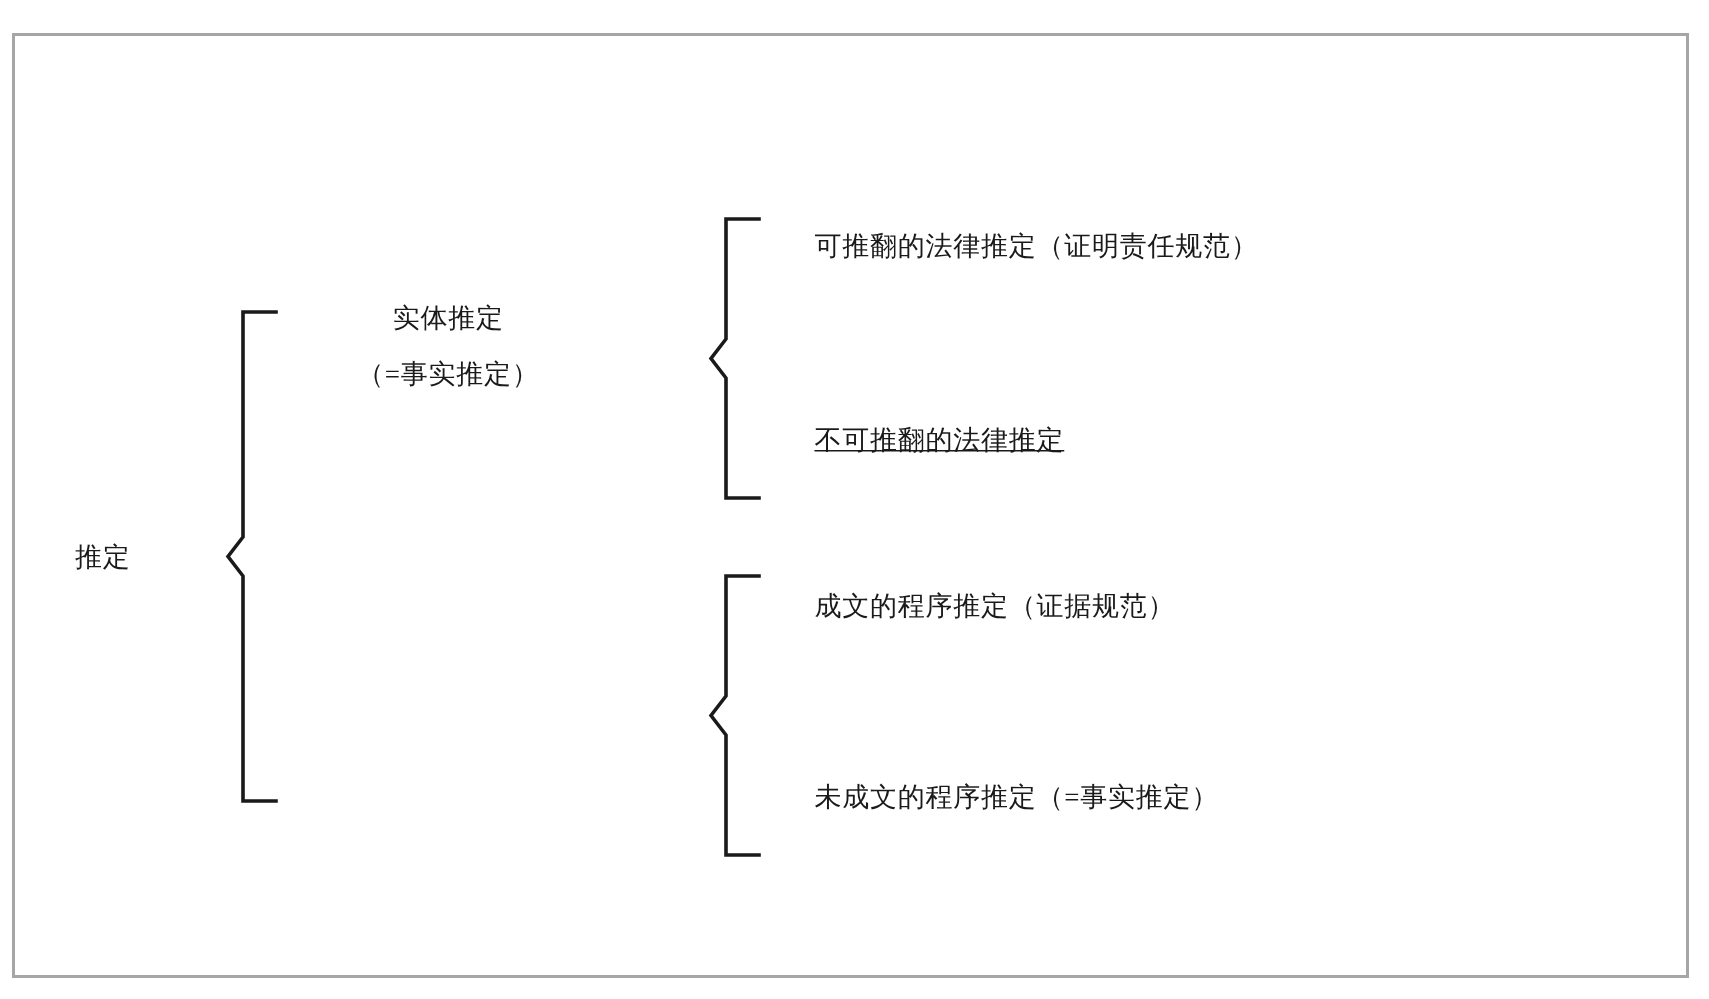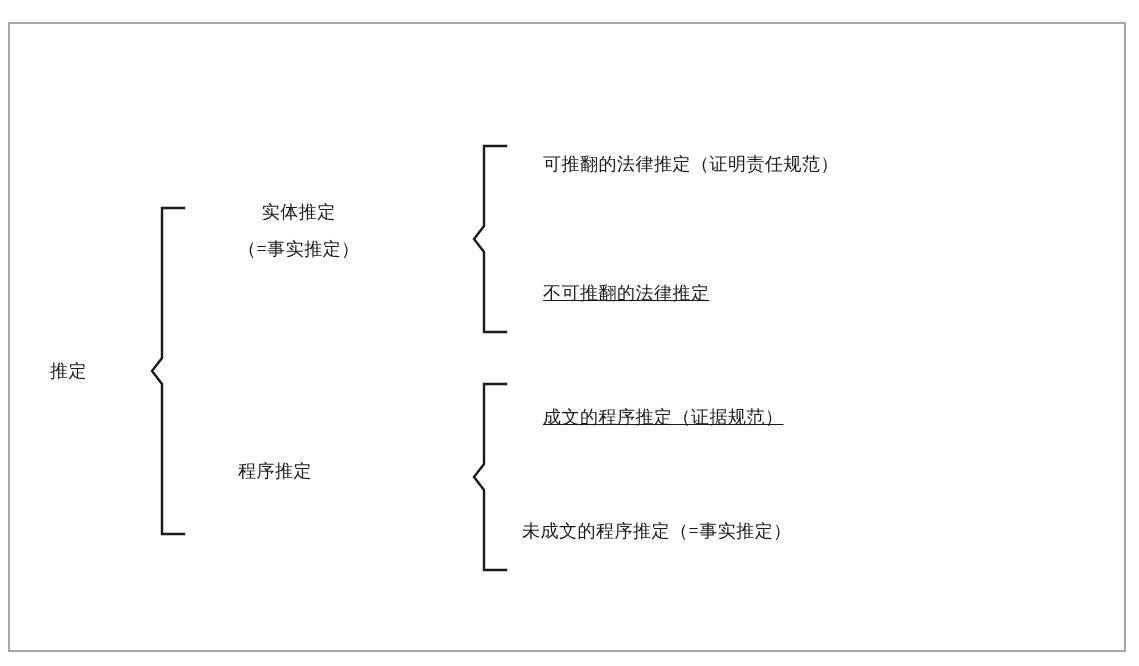--- a/index.html
+++ b/index.html
@@ -55,22 +55,22 @@
 
   
   #root-label      { left: 40px;  top: 330px; text-align: center; }
   #brace-root      { left: 140px; top: 182px; }
   #ent-label       { left: 228px; top: 170px; text-align: center; }
   #brace-ent       { left: 462px; top: 120px; }
   #ent-child-1     { left: 533px; top: 123px; }
   #ent-child-2     { left: 533px; top: 252px; text-decoration: underline; }
   #proc-label      { left: 228px; top: 430px; }
   #brace-proc      { left: 462px; top: 358px; }
-  #proc-child-1    { left: 533px; top: 376px; text-decoration: underline; }
-  #proc-child-2    { left: 512px; top: 490px; }
+  #proc-child-1    { left: 533px; top: 363px; }
+  #proc-child-2    { left: 533px; top: 490px; }
 </style>
 </head>
 <body>
 
 <div id="canvas">
   <div id="frame">
 
     <div class="node-label" id="root-label">推定</div>
 
     <div class="brace" id="brace-root">
@@ -84,21 +84,20 @@
     <div class="brace" id="brace-ent">
       <svg width="40" height="190" viewBox="0 0 40 190" aria-hidden="true">
         <path d="M34 2 L12 2 L12 82 L2 95 L12 108 L12 188 L34 188"></path>
       </svg>
     </div>
 
     <div class="node-label" id="ent-child-1">可推翻的法律推定（证明责任规范）</div>
 
     <div class="node-label" id="ent-child-2">不可推翻的法律推定</div>
 
-    <div class="node-label" id="proc-label">程序推定</div>
 
     <div class="brace" id="brace-proc">
       <svg width="40" height="190" viewBox="0 0 40 190" aria-hidden="true">
         <path d="M34 2 L12 2 L12 82 L2 95 L12 108 L12 188 L34 188"></path>
       </svg>
     </div>
 
     <div class="node-label" id="proc-child-1">成文的程序推定（证据规范）</div>
 
     <div class="node-label" id="proc-child-2">未成文的程序推定（=事实推定）</div>

